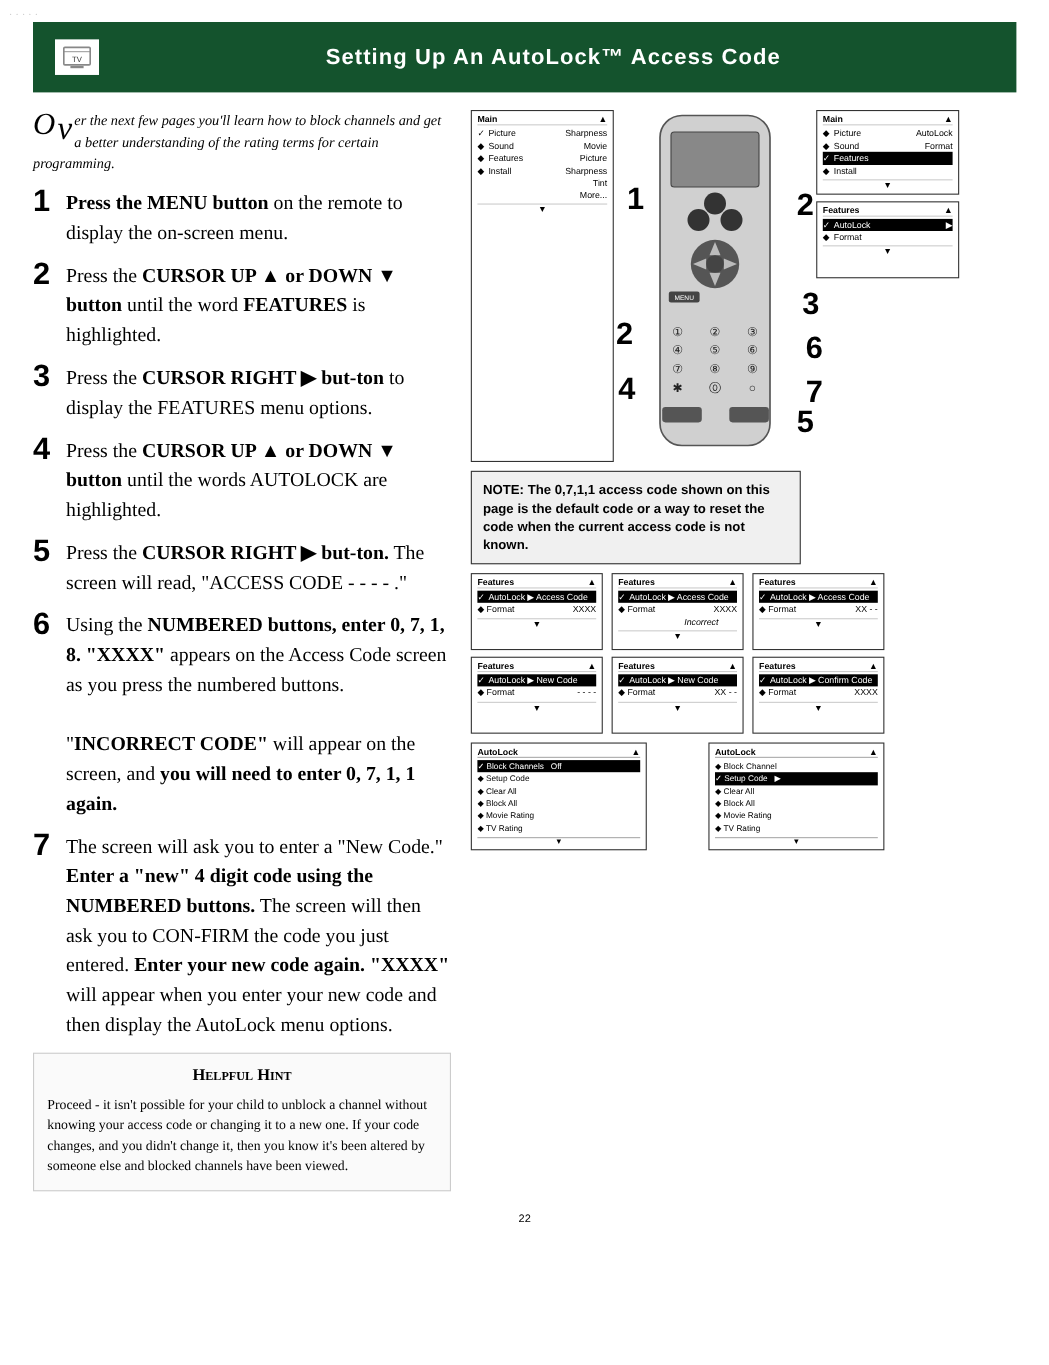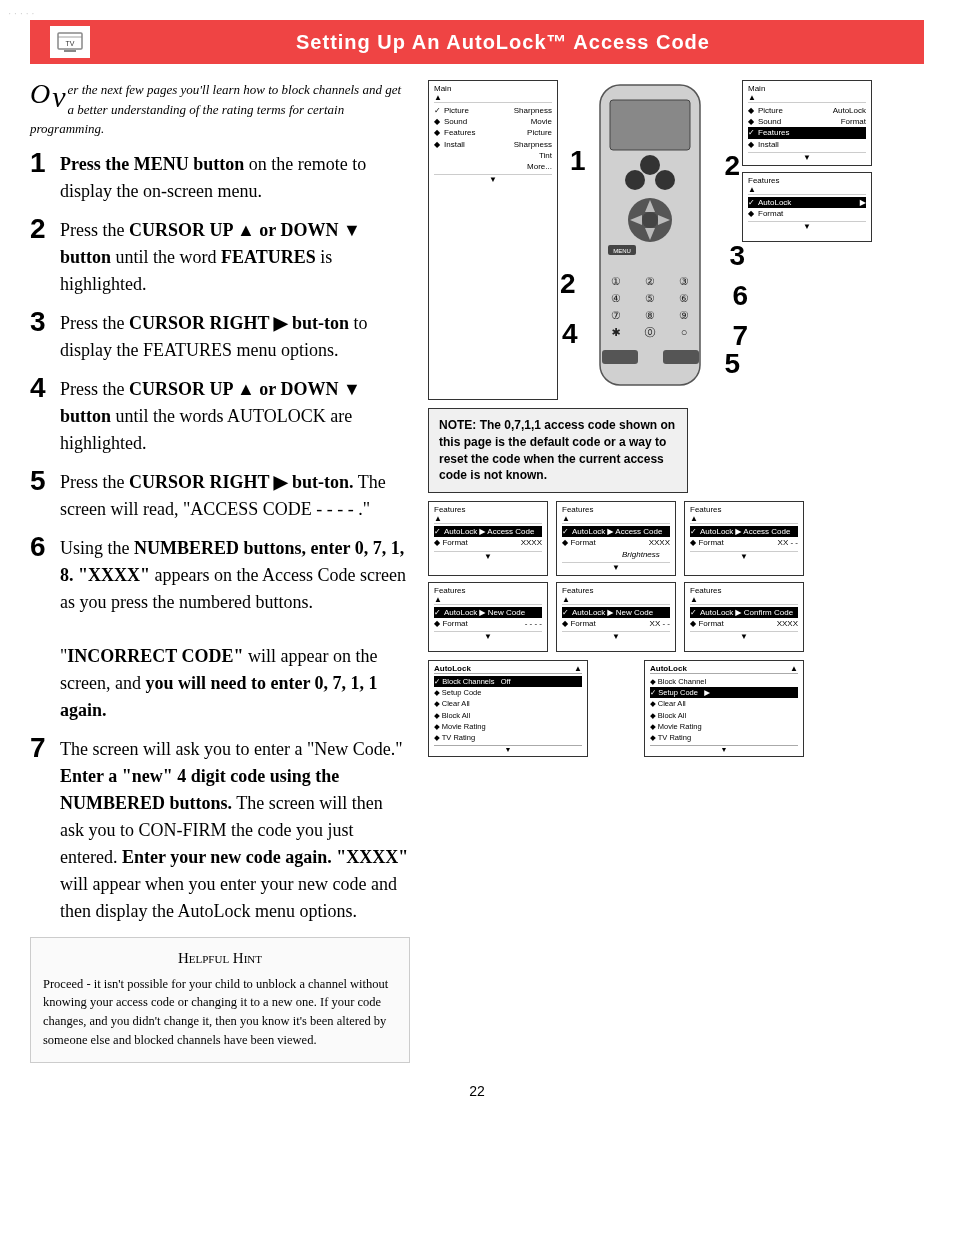--- a/index.html
+++ b/index.html
@@ -12,25 +12,25 @@
       overflow-x: hidden;
     }
     .page {
       width: 954px;
       min-height: 1241px;
       padding: 20px 30px 30px 30px;
       background: #fff;
     }
     
     .header-bar {
-      background: #ef4444;
+      background: #14532d;
       color: #fff;
       display: flex;
       align-items: center;
-      padding: 6px 20px;
+      padding: 16px 20px;
       margin-bottom: 16px;
     }
     .header-icon {
       width: 40px;
       height: 32px;
       background: #fff;
       border: 2px solid #fff;
       margin-right: 12px;
       display: flex;
       align-items: center;
@@ -117,21 +117,21 @@
     }
     
     .hint-box {
       border: 1px solid #ccc;
       padding: 12px;
       background: #fafafa;
       margin-top: 8px;
     }
     .hint-title {
       font-size: 15px;
-      font-weight: normal;
+      font-weight: bold;
       font-style: italic;
       text-align: center;
       margin-bottom: 8px;
     }
     .hint-title .small-caps {
       font-variant: small-caps;
       font-style: normal;
     }
     .hint-text {
       font-size: 12.5px;
@@ -140,21 +140,21 @@
     
     .note-box {
       border: 1px solid #333;
       background: #f0f0f0;
       padding: 8px 10px;
       font-size: 12px;
       font-weight: bold;
       font-family: Arial, sans-serif;
       margin-top: 6px;
       line-height: 1.4;
-      width: 260px;
+      width: 300px;
     }
     .grid-row {
       display: flex;
       gap: 8px;
       margin-bottom: 6px;
     }
     .mini-menu {
       border: 1px solid #333;
       padding: 3px 5px;
       background: #fff;
@@ -162,22 +162,21 @@
       font-size: 8.5px;
       width: 120px;
       min-height: 70px;
     }
     .mini-menu-header {
       display: flex;
       justify-content: space-between;
       border-bottom: 1px solid #ccc;
       margin-bottom: 2px;
       font-size: 8px;
-      font-weight: normal;
-      flex-direction: column;
+      font-weight: bold;
     }
     .mini-row {
       font-size: 8px;
       line-height: 1.4;
       display: flex;
       align-items: center;
     }
     .mini-row.hi { background: #000; color: #fff; }
     .mini-row .sym { margin-right: 2px; width: 8px; display: inline-block; }
     .mini-menu-footer {
@@ -209,21 +208,21 @@
     }
     .autolock-row {
       font-size: 7.5px;
       line-height: 1.5;
     }
     .autolock-row .sym { margin-right: 2px; }
     .autolock-row.hi { background: #000; color: #fff; }
     
     .page-number {
       text-align: center;
-      font-size: 14px;
+      font-size: 10px;
       margin-top: 20px;
       font-family: Arial, sans-serif;
     }
     
     .watermark {
       position: absolute;
       top: 8px;
       left: 8px;
       font-size: 10px;
       color: #ccc;
@@ -444,21 +443,21 @@
         <div class="mini-menu">
           <div class="mini-menu-header">
             <span>Features</span>
               <span>▲</span>
           </div>
           <div class="mini-row hi"><span class="sym">✓</span>AutoLock<span style="margin-left:2px">▶ Access Code</span></div>
           <div class="mini-row" style="display:flex;justify-content:space-between">
               <span>◆ Format</span>
               <span>XXXX</span>
             </div>
-          <div class="mini-row" style="padding-left:60px;font-style:italic;">Brightness</div>
+          <div class="mini-row" style="padding-left:60px;font-style:italic;">Incorrect</div>
           <div class="mini-menu-footer">▼</div>
         </div>
 
         <div class="mini-menu">
           <div class="mini-menu-header">
             <span>Features</span>
               <span>▲</span>
           </div>
           <div class="mini-row hi"><span class="sym">✓</span>AutoLock<span style="margin-left:2px">▶ Access Code</span></div>
           <div class="mini-row" style="display:flex;justify-content:space-between">

